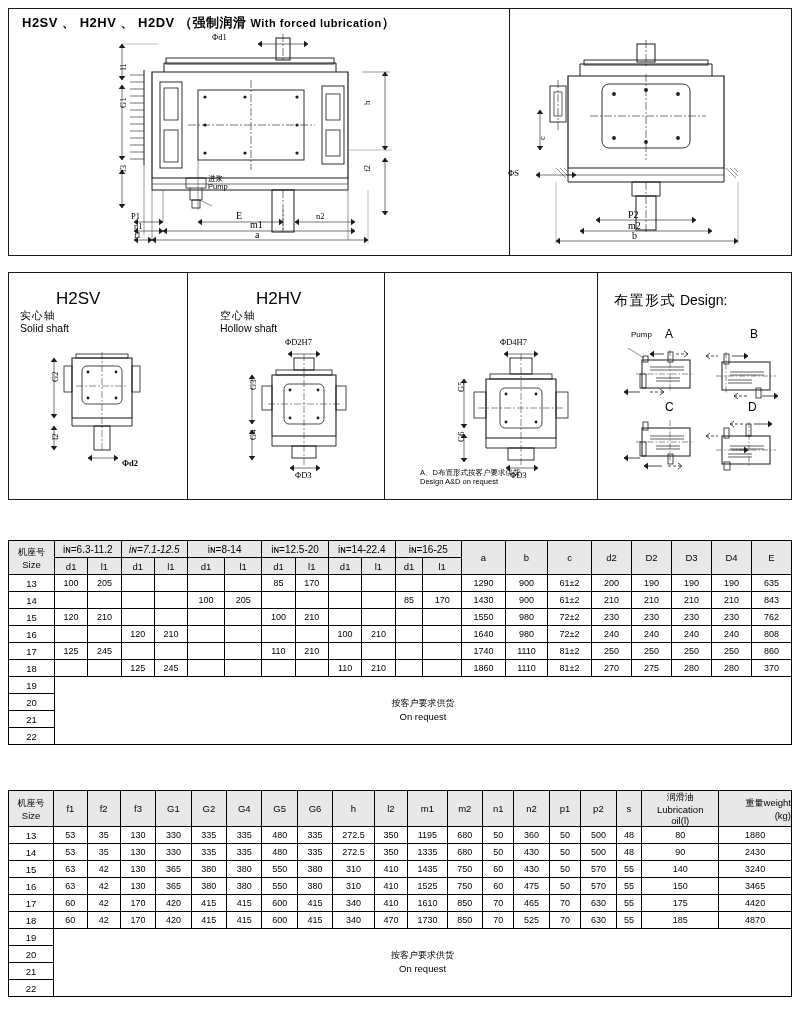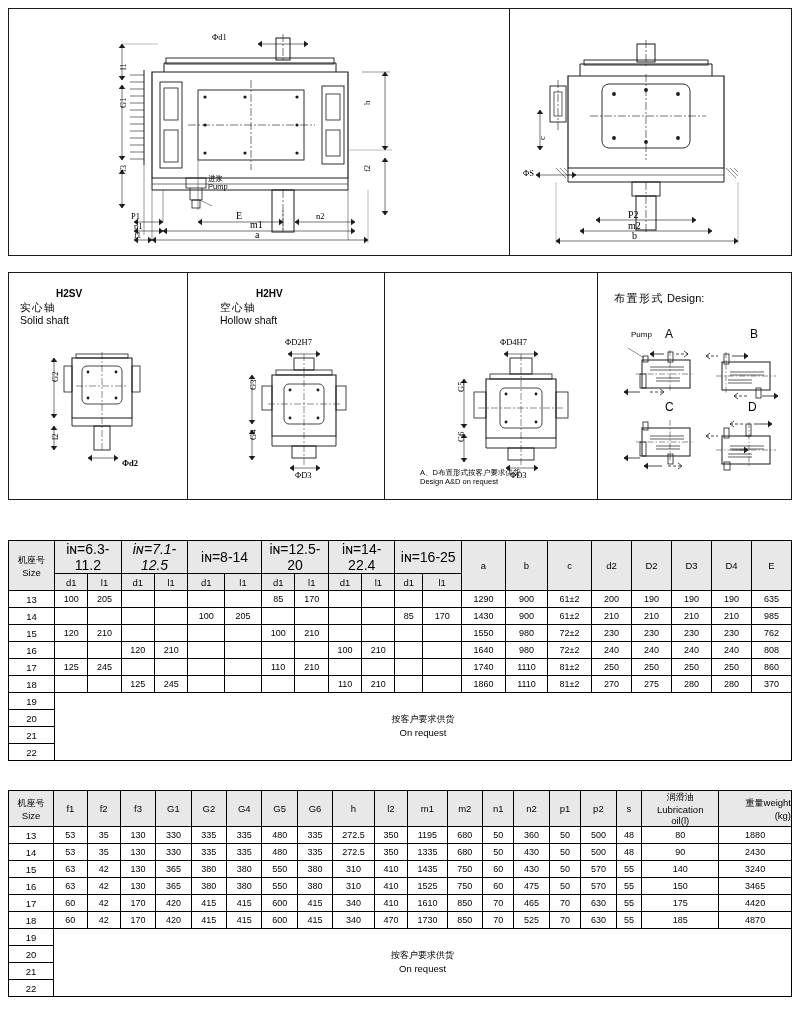--- a/index.html
+++ b/index.html
@@ -32,21 +32,21 @@
     position: absolute;
     font-size: 13px; font-weight: 700; color: #000;
     letter-spacing: .5px; white-space: nowrap;
   }
   .title-main .cn { font-weight: 700; }
   .blk-title {
     position: absolute;
     font-size: 11px; color: #000; line-height: 1.25;
     white-space: nowrap;
   }
-  .blk-title .t1 { font-size: 10px; font-weight: 700; padding-left: 36px; }
+  .blk-title .t1 { font-size: 17px; font-weight: 400; padding-left: 36px; }
   .blk-title .t2 { font-size: 10.5px; letter-spacing: 1.5px; }
   .blk-title .t3 { font-size: 10.5px; }
 
   .lbl {
     position: absolute;
     font-size: 8.5px; color: #000; white-space: nowrap;
     font-family: "Liberation Serif", serif;
   }
   .lbl.rot { transform-origin: 0 0; transform: rotate(-90deg); }
   .lbl.sans { font-family: "Liberation Sans", sans-serif; }
@@ -71,34 +71,39 @@
     vertical-align: middle;
     padding: 0;
     height: 17px;
     font-weight: 400;
   }
   table.spec th {
     background: #e8e8e8;
     font-weight: 400;
     font-size: 9.5px;
   }
-  table.spec th.grp { font-size: 14px; }
+  table.spec th.grp { font-size: 10px; }
   table.spec td.sz { font-size: 9.5px; }
   table.spec td.req { height: 52px; font-size: 9.5px; line-height: 1.45; }
   .cn-s { font-size: 9px; }
 </style>
 </head>
 <body>
 
 <div id="page">
 
   <div class="panel" style="left:8px; top:8px; width:784px; height:248px;">
     <div class="vdiv" style="left:500px;"></div>
   </div>
 
+  <div class="title-main" style="left:22px; top:14px;">
+    <span>H2SV 、 H2HV 、 H2DV</span>
+    <span>（</span><span class="cn">强制润滑</span>
+    <span style="font-size:11px">With forced lubrication</span><span>）</span>
+  </div>
 
   <div class="dw" style="left:100px; top:30px;">
     <svg width="390" height="215" viewBox="0 0 390 215">
       <g fill="none" stroke="#1a1a1a" stroke-width="0.8">
 
         <g stroke-width="0.6">
           <line x1="30" y1="45" x2="44" y2="45"></line>
             <line x1="30" y1="52" x2="44" y2="52"></line>
           <line x1="30" y1="59" x2="44" y2="59"></line>
             <line x1="30" y1="66" x2="44" y2="66"></line>
@@ -342,21 +347,21 @@
           <path d="M50,198 L46,201 L50,204" fill="#1a1a1a"></path>
           <path d="M224,198 L228,201 L224,204" fill="#1a1a1a"></path>
           <line x1="46" y1="142" x2="46" y2="204" stroke="#555" stroke-width="0.4"></line>
           <line x1="228" y1="142" x2="228" y2="204" stroke="#555" stroke-width="0.4"></line>
         </g>
       </g>
     </svg>
   </div>
 
   <div class="lbl rot" style="left:537px; top:140px;">c</div>
-  <div class="lbl" style="left:523px; top:168px;">ΦS</div>
+  <div class="lbl" style="left:508px; top:168px;">ΦS</div>
   <div class="lbl big" style="left:628px; top:209px;">P2</div>
   <div class="lbl big" style="left:628px; top:220px;">m2</div>
   <div class="lbl big" style="left:632px; top:230px;">b</div>
 
   <div class="panel" style="left:8px; top:272px; width:784px; height:228px;">
     <div class="vdiv" style="left:178px;"></div>
     <div class="vdiv" style="left:375px;"></div>
     <div class="vdiv" style="left:588px;"></div>
   </div>
 
@@ -517,21 +522,21 @@
   </div>
   <div class="lbl rot" style="left:456px; top:392px;">G5</div>
   <div class="lbl rot" style="left:456px; top:442px;">G6</div>
   <div class="lbl" style="left:510px; top:470px;">ΦD3</div>
 
   <div class="blk-title" style="left:420px; top:468px;">
     <div style="font-size:7.5px">A、D布置形式按客户要求供货</div>
     <div style="font-size:7.5px">Design A&amp;D on request</div>
   </div>
 
-  <div class="blk-title" style="left:614px; top:292px; font-size:11px;">
+  <div class="blk-title" style="left:614px; top:292px; font-size:14px;">
     <span style="letter-spacing:1.5px">布置形式</span>
     <span>Design:</span>
   </div>
   <div class="lbl sans" style="left:631px; top:330px; font-size:8px;">Pump</div>
   <div class="lbl sans big" style="left:665px; top:327px; font-size:12px;">A</div>
   <div class="lbl sans big" style="left:750px; top:327px; font-size:12px;">B</div>
   <div class="lbl sans big" style="left:665px; top:400px; font-size:12px;">C</div>
   <div class="lbl sans big" style="left:748px; top:400px; font-size:12px;">D</div>
 
   <div class="dw" style="left:612px; top:336px;">
@@ -706,21 +711,21 @@
           <td></td>
           <td>85</td>
           <td>170</td>
           <td>1430</td>
           <td>900</td>
           <td>61±2</td>
           <td>210</td>
           <td>210</td>
           <td>210</td>
           <td>210</td>
-          <td>985</td>
+          <td>843</td>
         </tr>
         <tr>
           <td class="sz">15</td>
           <td>120</td>
           <td>210</td>
           <td></td>
           <td></td>
           <td></td>
           <td></td>
           <td>100</td>

